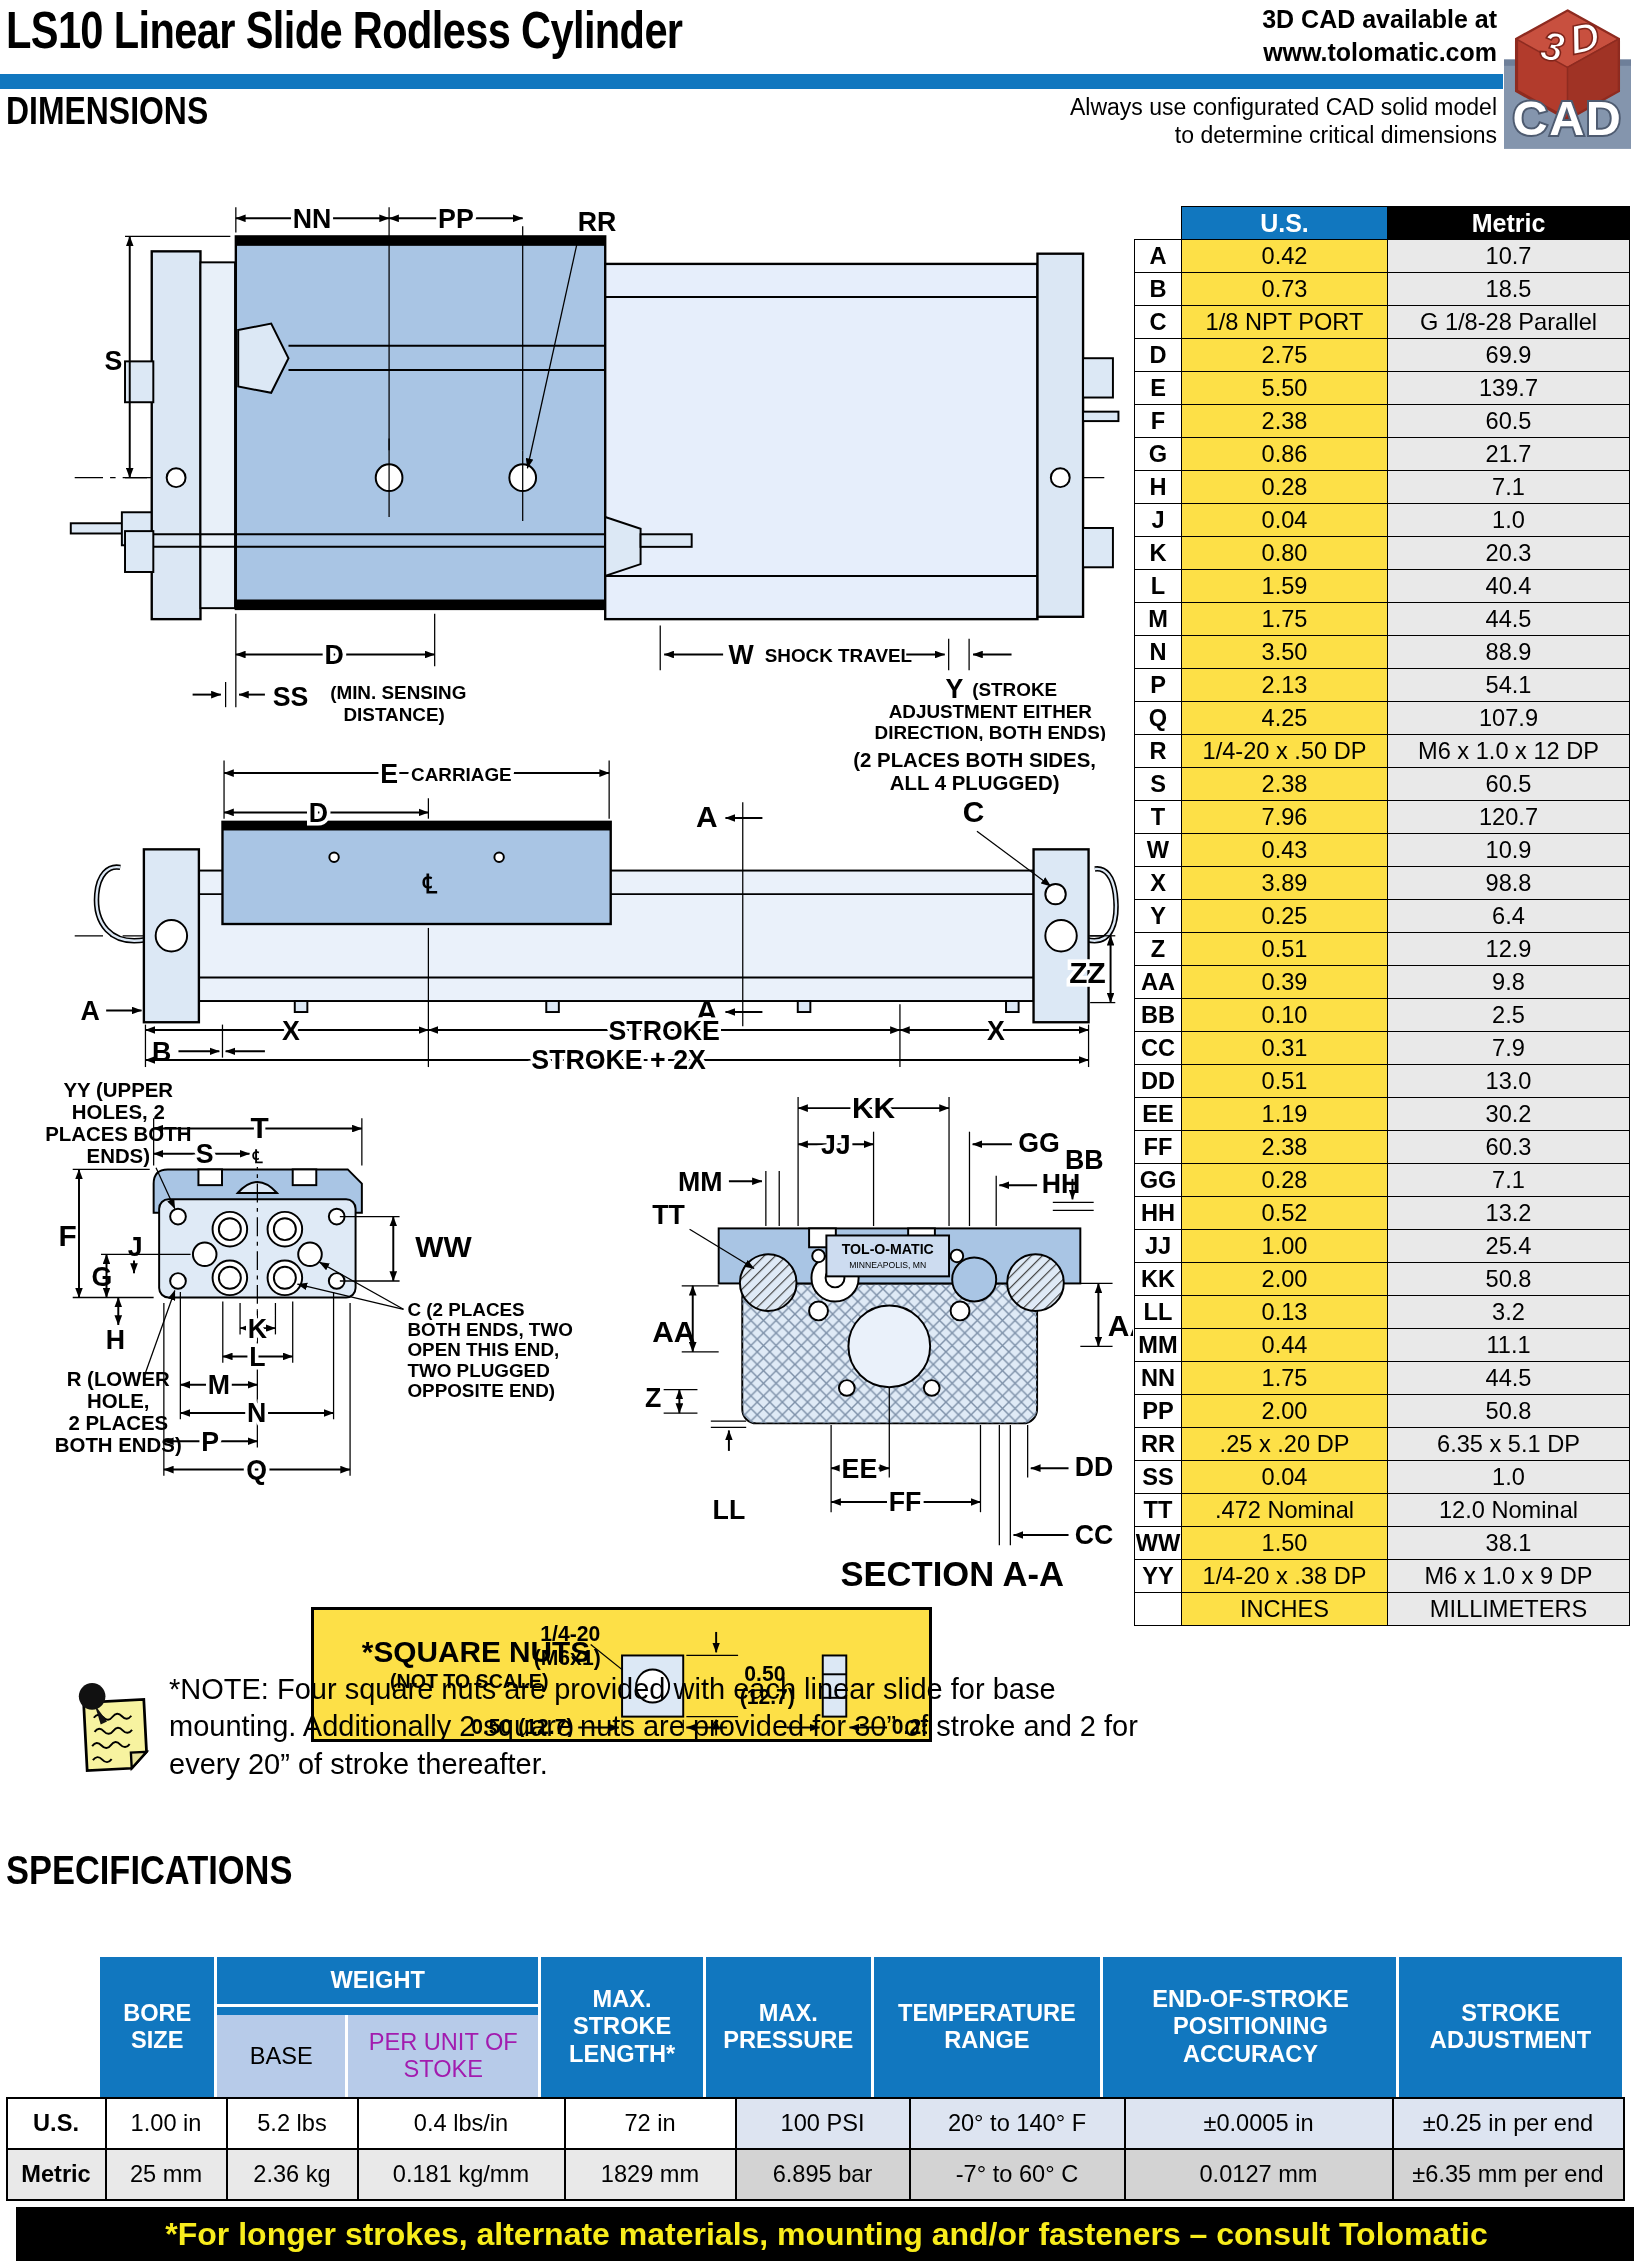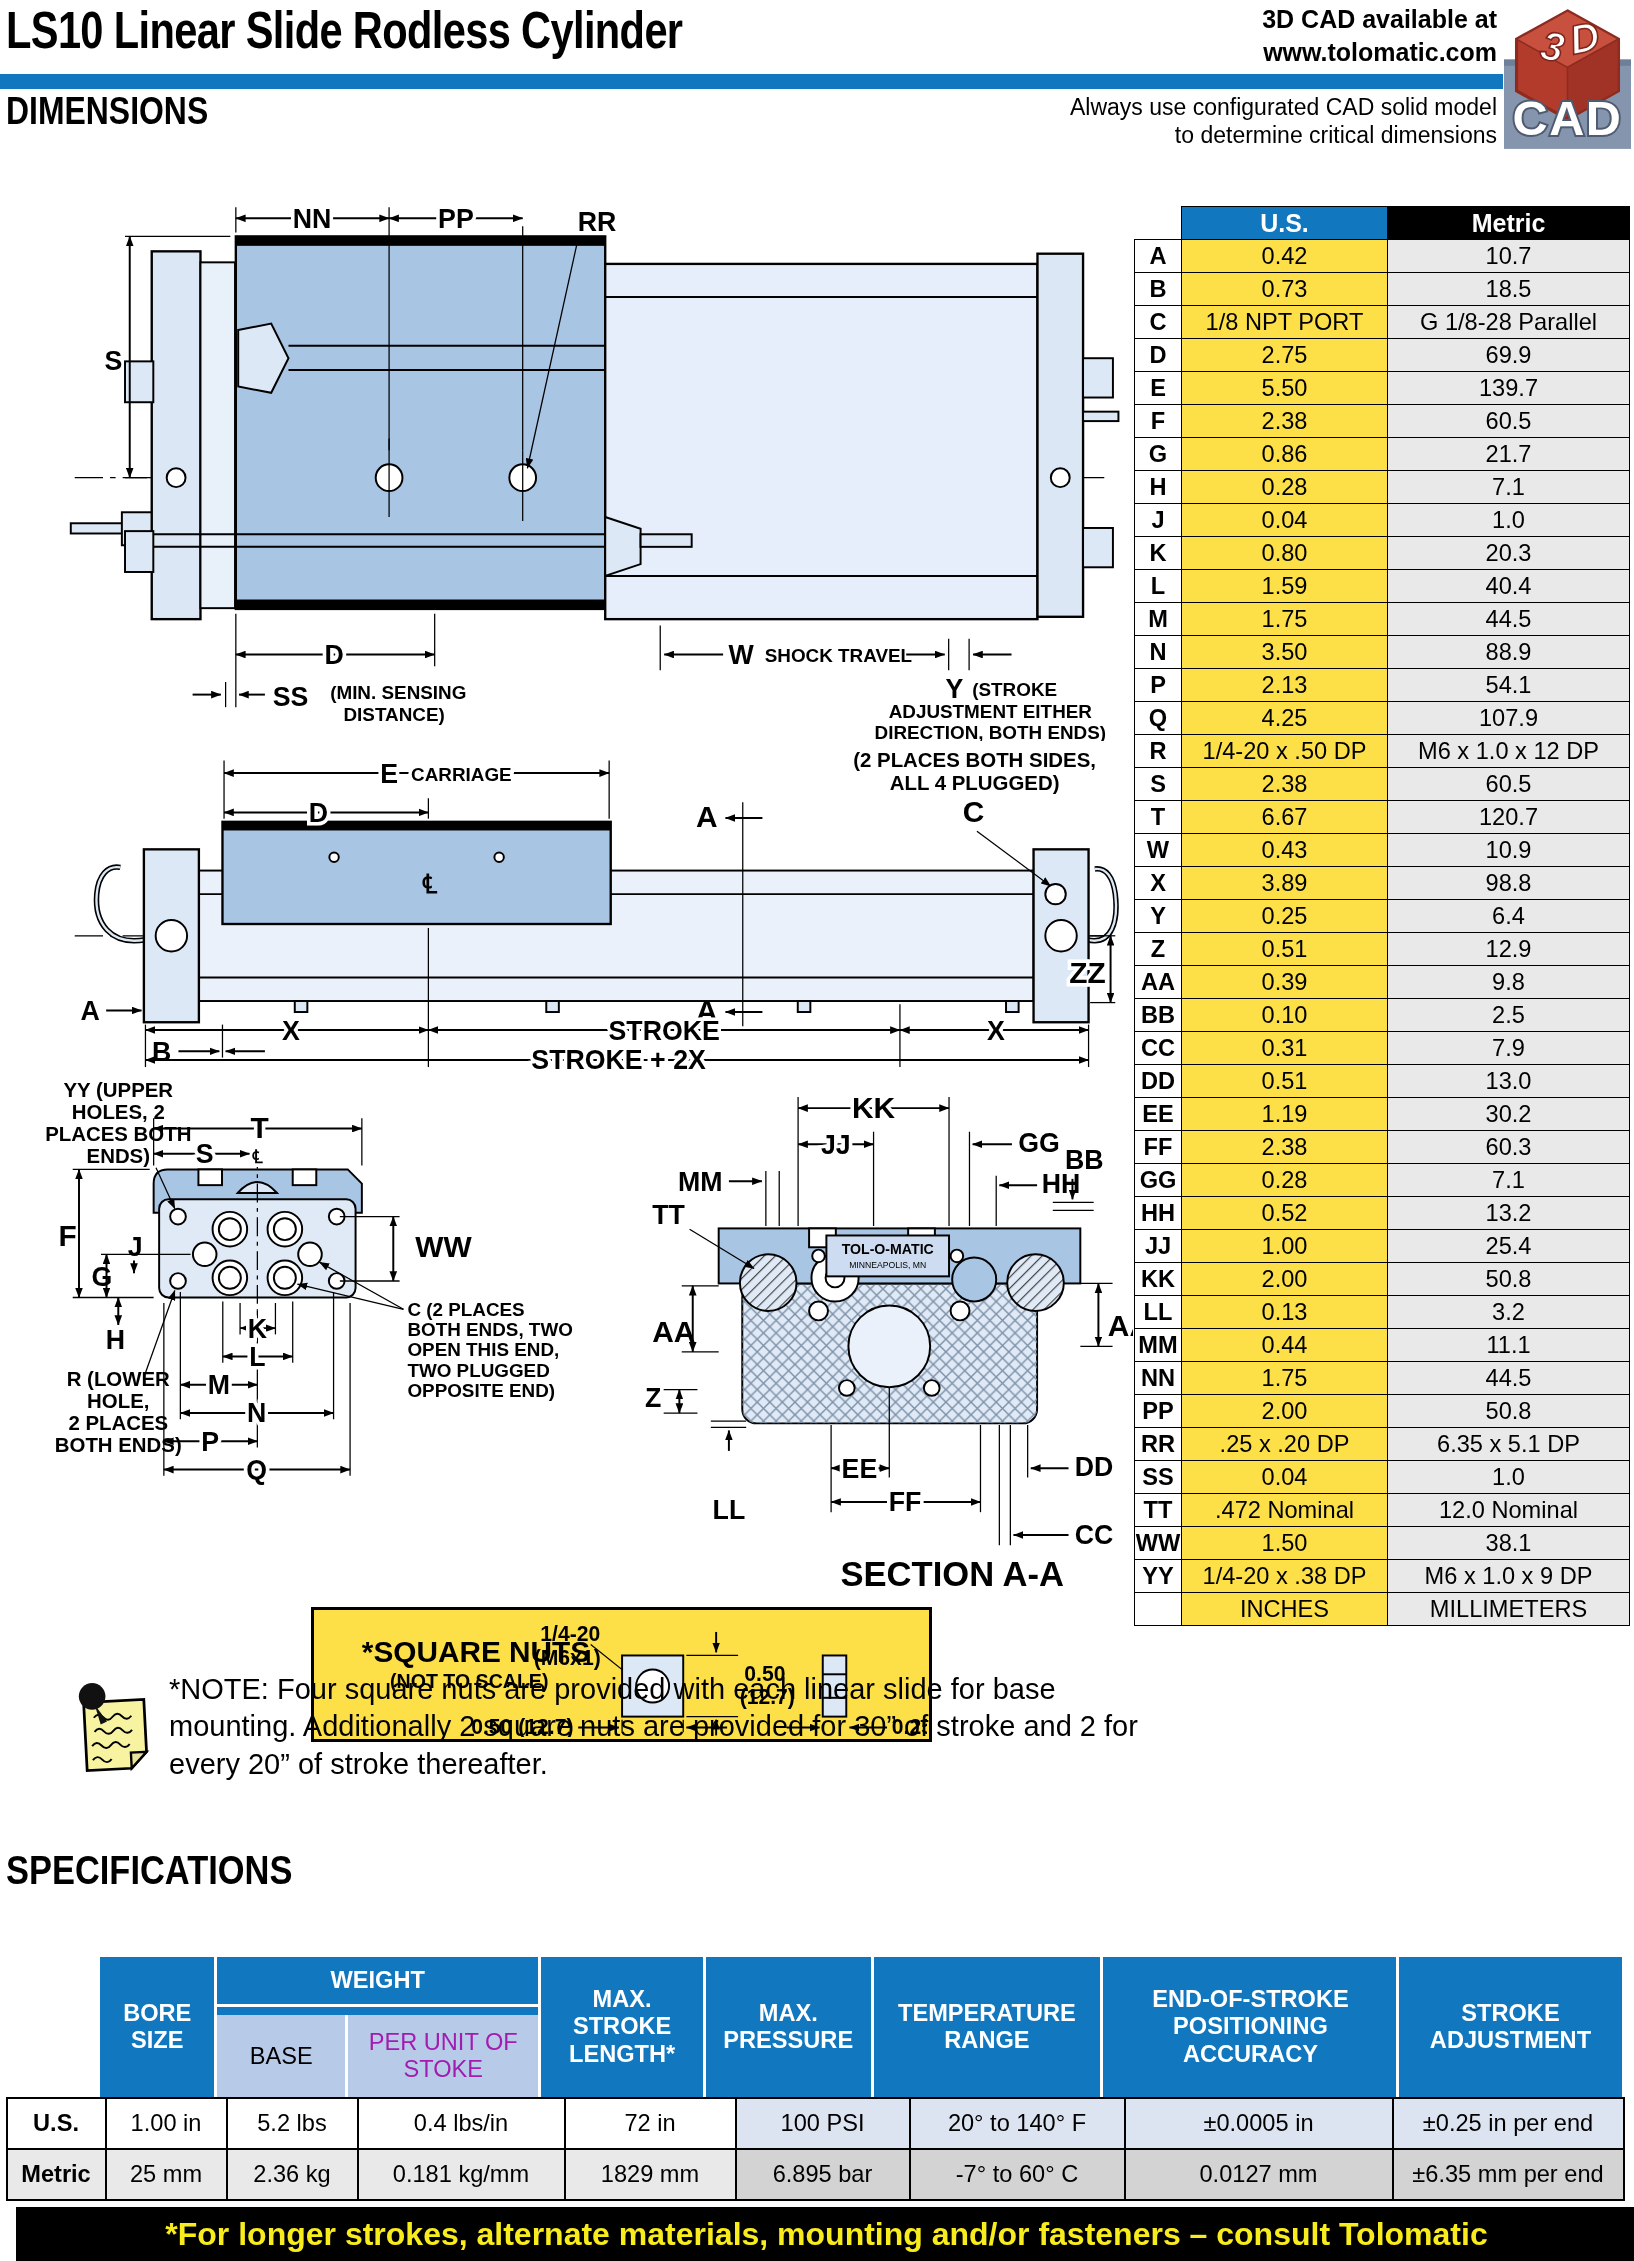--- a/index.html
+++ b/index.html
@@ -675,21 +675,21 @@
         </tr>
 
         <tr>
           <th class="letter">S</th>
           <td class="us">2.38</td>
           <td class="met">60.5</td>
         </tr>
 
         <tr>
           <th class="letter">T</th>
-          <td class="us">6.67</td>
+          <td class="us">7.96</td>
           <td class="met">120.7</td>
         </tr>
 
         <tr>
           <th class="letter">W</th>
           <td class="us">0.43</td>
           <td class="met">10.9</td>
         </tr>
 
         <tr>

